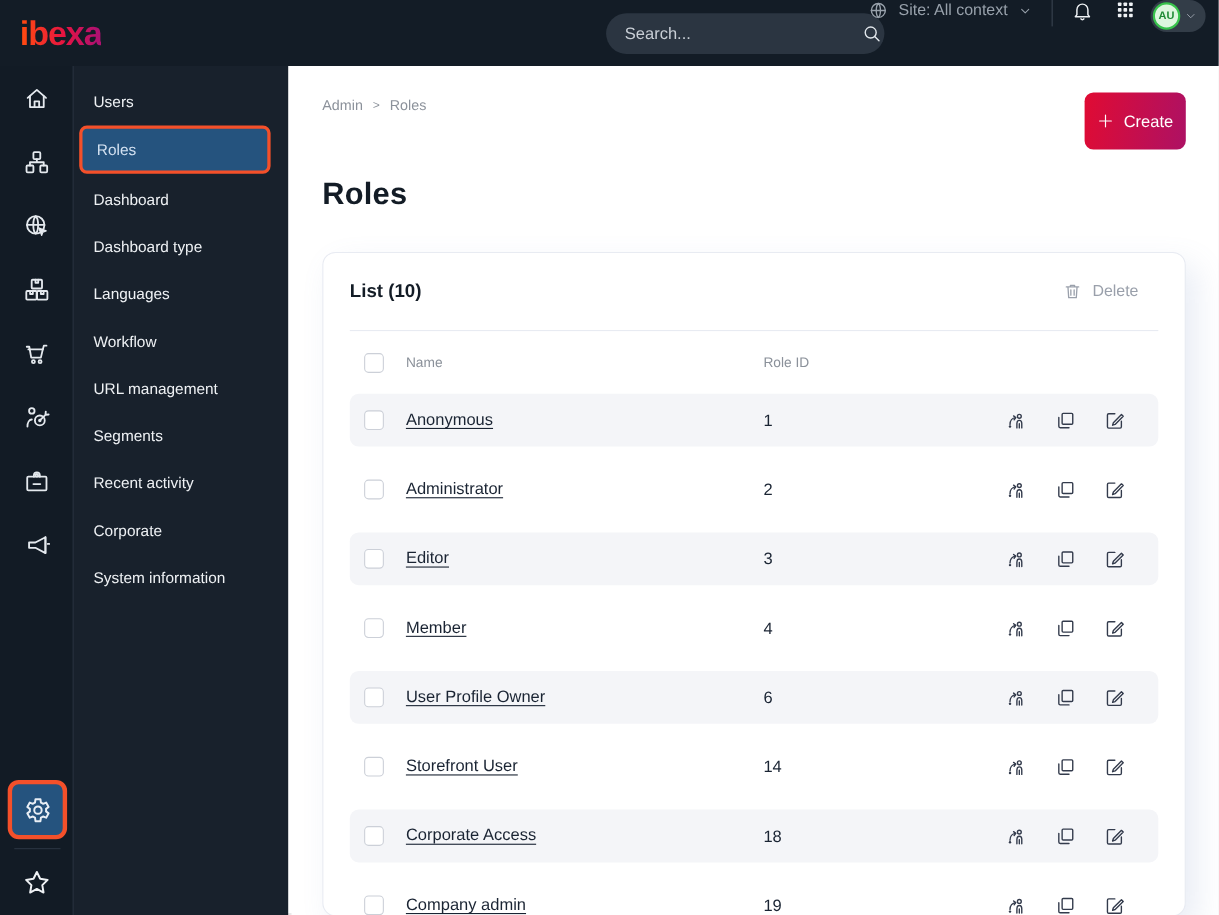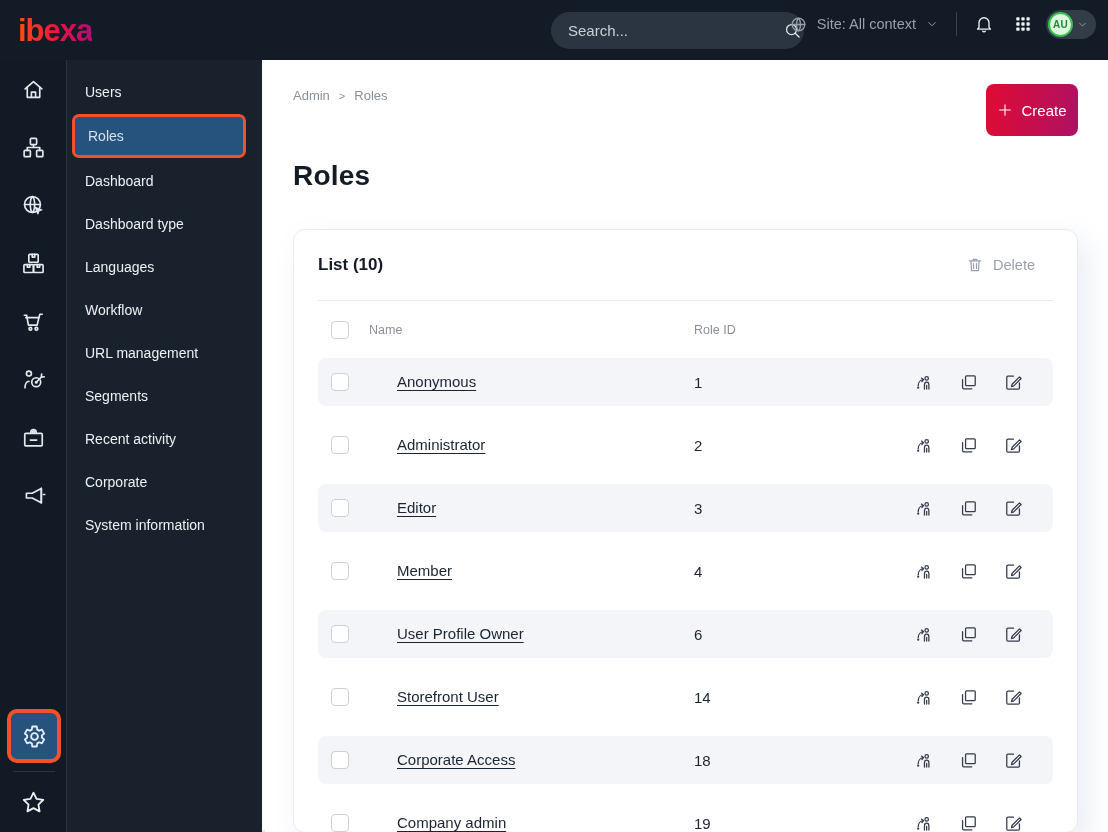--- a/index.html
+++ b/index.html
@@ -30,21 +30,21 @@
     gap:16px;
   }
   .search input {
     flex:1; background:transparent; border:none; outline:none;
     color:#e8ecf0; font-size:15px; font-family:inherit;
   }
   .search input::placeholder { color:#c9cfd6; }
   .search .mag { color:#e2e7ec; }
   .topbar-right {
     position:absolute; right:12px; top:0; height:48px;
-    display:flex; align-items:center; color:#98a1ab;
+    display:flex; align-items:flex-start; color:#98a1ab;
   }
   .site-ctx { display:flex; align-items:center; gap:9px; cursor:pointer; }
   .site-ctx .label { font-size:14.5px; }
   .tb-divider { width:1px; height:24px; background:#3a4450; margin:0 17px; }
   .tb-icon { color:#eef1f4; cursor:pointer; display:flex; align-items:center; justify-content:center; }
   .bell { margin-right:20px; }
   .grid9 { margin-right:14px; }
   .user-pill {
     display:flex; align-items:center; background:#333d48; border-radius:15px;
     height:29px; padding:0 7px 0 2px; gap:3px; cursor:pointer;
@@ -123,21 +123,21 @@
   .col-name, .row-name-wrap { margin-left:20px; width:325px; flex:0 0 325px; }
   .col-id, .row-id { flex:1; }
 
   .table-row {
     height:48px; display:flex; align-items:center; padding:0 30px 0 13px;
     margin-bottom:15px; border-radius:8px; background:#fff;
   }
   .table-row.striped { background:#f4f5f8; }
   .row-name {
     color:#1a2433; font-size:15px; text-decoration:underline;
-    text-underline-offset:3px; cursor:pointer;margin-left:28px;
+    text-underline-offset:3px; cursor:pointer;
   }
   .row-id { color:#1a2433; font-size:15px; }
   .row-actions { display:flex; align-items:center; gap:26px; }
   .icon-btn { background:none; border:none; padding:0; color:#333b4c; cursor:pointer; }
 </style>
 </head>
 <body>
 
 <div class="topbar">
   <div class="logo">ibexa</div>

